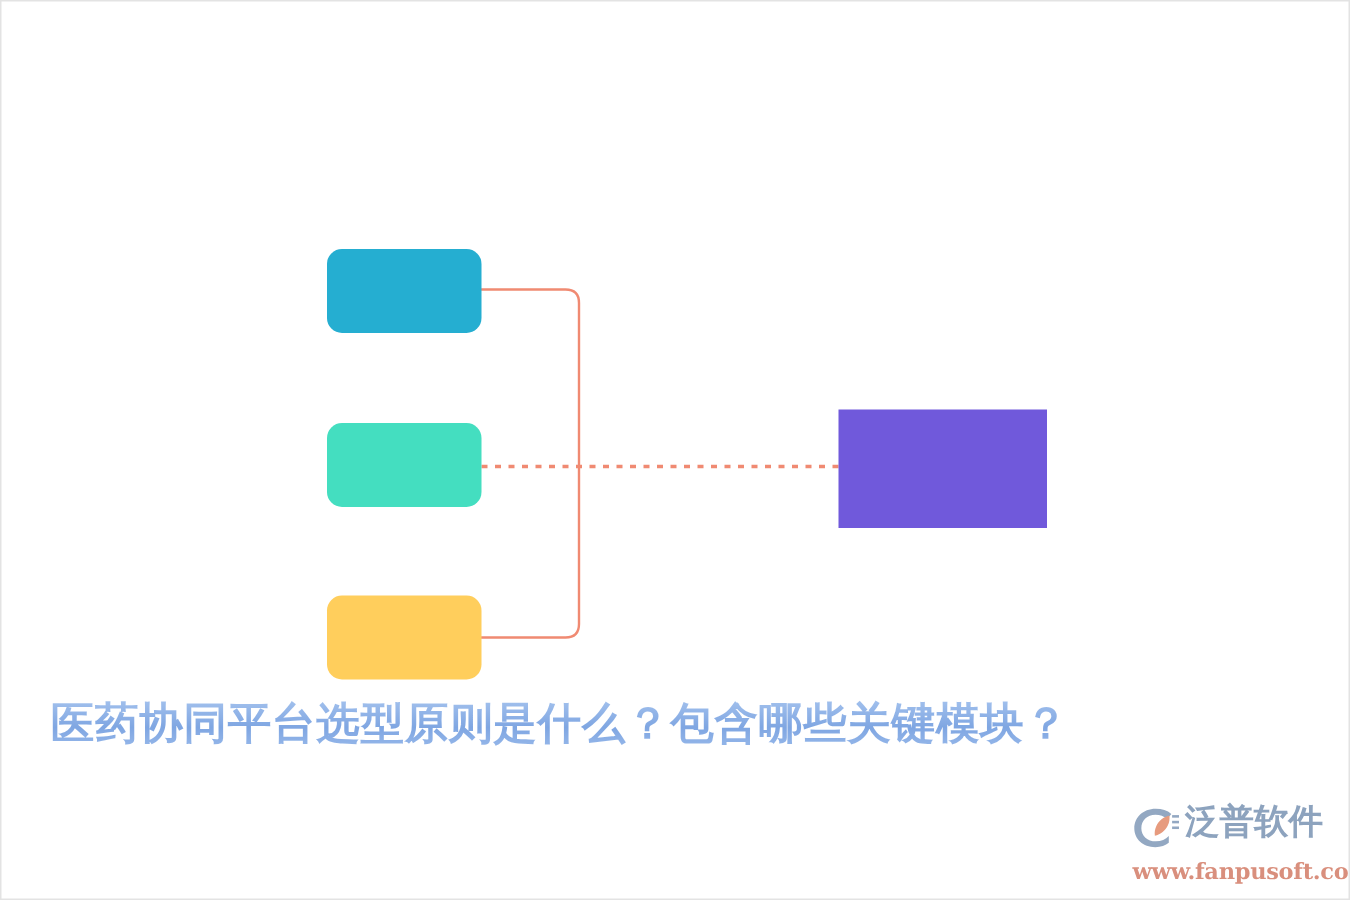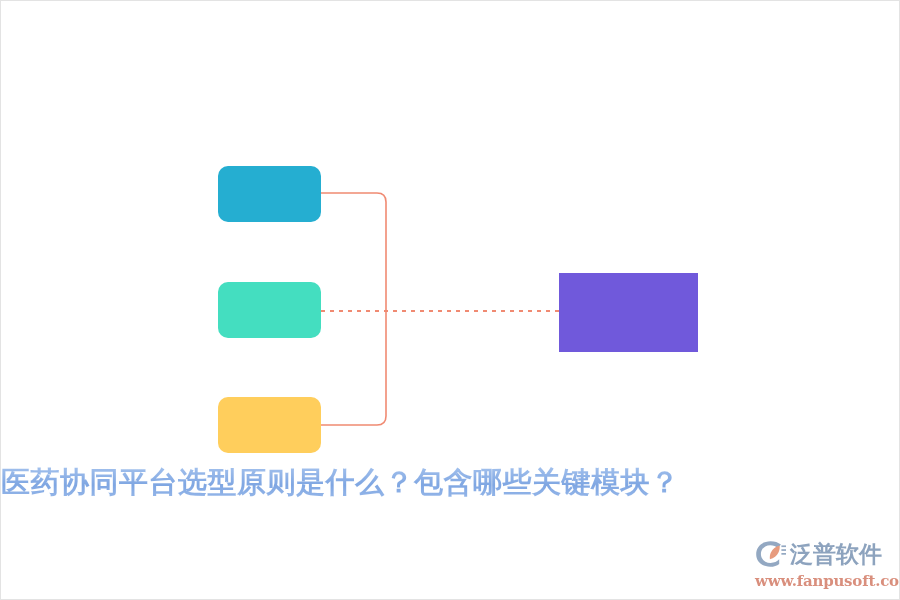--- a/index.html
+++ b/index.html
@@ -50,20 +50,21 @@
     height: 600px;
     pointer-events: none;
   }
 
   
   #page-title {
     position: absolute;
     left: 0;
     top: 462px;
     width: 744px;
+    text-align: center;
     font-family: "DejaVu Sans", "Liberation Sans", sans-serif;
     font-size: 29px;
     font-weight: 600;
     letter-spacing: 0.5px;
     white-space: nowrap;
     background: linear-gradient(180deg, #a9c6ef 0%, #7fa6e2 55%, #9dbdec 100%);
     -webkit-background-clip: text;
     background-clip: text;
     color: #8ab0e8;
     -webkit-text-fill-color: transparent;
@@ -72,21 +73,20 @@
   
   #brand {
     position: absolute;
     right: 12px;
     bottom: 8px;
     width: 132px;
     height: 54px;
   }
   #brand-row {
     display: flex;
-    align-items: center;
     height: 34px;
   }
   #brand-mark {
     width: 32px;
     height: 30px;
     flex: 0 0 32px;
     margin-right: 3px;
   }
   #brand-name {
     font-family: "DejaVu Sans", "Liberation Sans", sans-serif;

